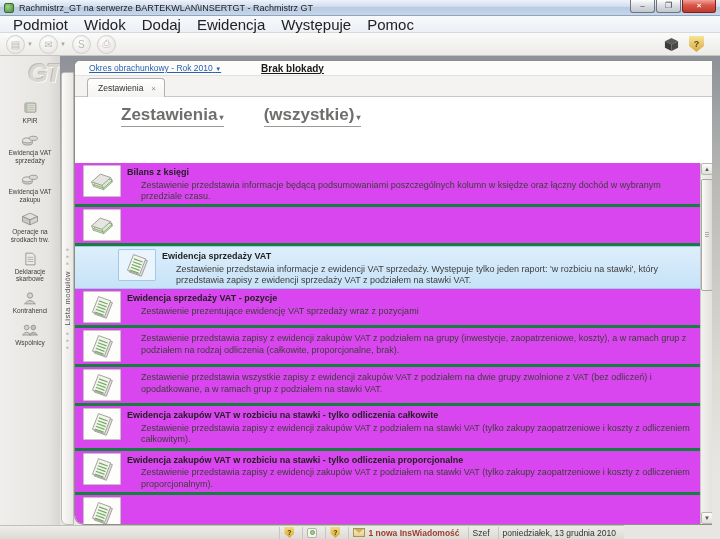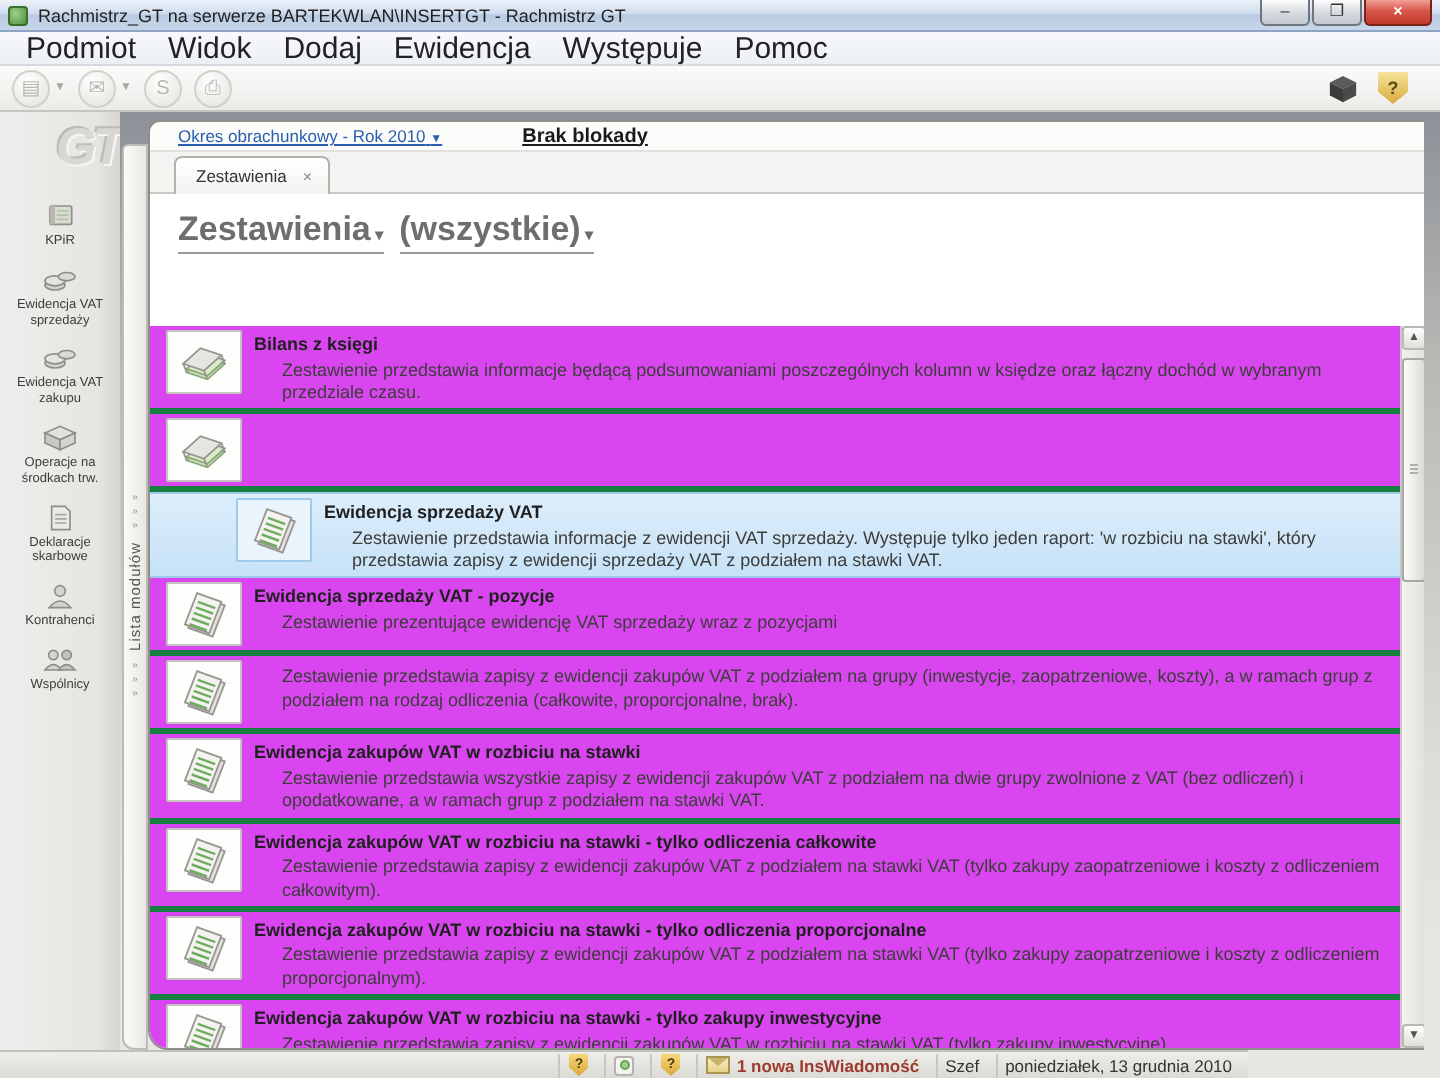--- a/index.html
+++ b/index.html
@@ -110,21 +110,21 @@
     position:absolute; left:12px; top:2px; height:19px; padding:0 8px 0 10px;
     background:linear-gradient(180deg,#ffffff,#f4f3f1);
     border:1px solid #b3b1ac; border-bottom:none; border-radius:4px 4px 0 0;
     display:flex; align-items:center; gap:8px; font-size:8.5px; color:#333;
   }
   .tab .tclose { color:#8a8a86; font-size:8px; }
 
   .heading { padding:8px 0 4px 14px; display:flex; align-items:baseline; gap:8px; }
   .htitle {
     font-size:17px; font-weight:bold; color:#6e6e6c;
-    border-bottom:1px solid #9a9a96; padding-bottom:1px;
+    border-bottom:1px solid #9a9a96; padding-bottom:1px;margin-left:32px;
   }
   .htitle .caret { font-size:8px; color:#6e6e6c; }
 
   
   .list { position:absolute; left:0; top:102px; right:12px; bottom:0; overflow:hidden; }
   .row {
     display:flex; align-items:flex-start; padding:2px 4px 2px 8px; min-height:36px;
     border-bottom:3px solid #15803d; background:#d946ef;
   }
   .row.selected {
@@ -589,21 +589,20 @@
           <span class="iconbox">
 
             <svg class="i-doc" viewBox="0 0 34 30">
               <path d="M8 23 L15 5 L29 10 L22 28 Z" fill="#e3e1dd" stroke="#96948f"></path>
               <path d="M6 21 L13 3 L27 8 L20 26 Z" fill="#f4f3f0" stroke="#96948f"></path>
               <path d="M13.5 8 l10 3.6 M12.3 11.2 l10 3.6 M11.1 14.4 l10 3.6 M9.9 17.6 l10 3.6 M8.7 20.8 l10 3.6" stroke="#6fae5f" stroke-width="1.4"></path>
             </svg>
 
           </span>
           <span class="rowtext">
-            <span class="rowtitle">Ewidencja zakupów VAT w rozbiciu na stawki</span>
             <div class="rowdesc">Zestawienie przedstawia wszystkie zapisy z ewidencji zakupów VAT z podziałem na dwie grupy zwolnione z VAT (bez odliczeń) i opodatkowane, a w ramach grup z podziałem na stawki VAT.</div>
           </span>
         </div>
         <div class="row" data-icon="doc">
           <span class="iconbox">
 
             <svg class="i-doc" viewBox="0 0 34 30">
               <path d="M8 23 L15 5 L29 10 L22 28 Z" fill="#e3e1dd" stroke="#96948f"></path>
               <path d="M6 21 L13 3 L27 8 L20 26 Z" fill="#f4f3f0" stroke="#96948f"></path>
               <path d="M13.5 8 l10 3.6 M12.3 11.2 l10 3.6 M11.1 14.4 l10 3.6 M9.9 17.6 l10 3.6 M8.7 20.8 l10 3.6" stroke="#6fae5f" stroke-width="1.4"></path>
@@ -632,24 +631,20 @@
         </div>
         <div class="row" data-icon="doc">
           <span class="iconbox">
 
             <svg class="i-doc" viewBox="0 0 34 30">
               <path d="M8 23 L15 5 L29 10 L22 28 Z" fill="#e3e1dd" stroke="#96948f"></path>
               <path d="M6 21 L13 3 L27 8 L20 26 Z" fill="#f4f3f0" stroke="#96948f"></path>
               <path d="M13.5 8 l10 3.6 M12.3 11.2 l10 3.6 M11.1 14.4 l10 3.6 M9.9 17.6 l10 3.6 M8.7 20.8 l10 3.6" stroke="#6fae5f" stroke-width="1.4"></path>
             </svg>
 
-          </span>
-          <span class="rowtext">
-            <span class="rowtitle">Ewidencja zakupów VAT w rozbiciu na stawki - tylko zakupy inwestycyjne</span>
-            <div class="rowdesc">Zestawienie przedstawia zapisy z ewidencji zakupów VAT w rozbiciu na stawki VAT (tylko zakupy inwestycyjne).</div>
           </span>
         </div>
     </div>
 
     <div class="vscroll">
       <span class="varrow up">▲</span>
       <span class="vthumb"></span>
       <span class="varrow down">▼</span>
     </div>
   </div>

